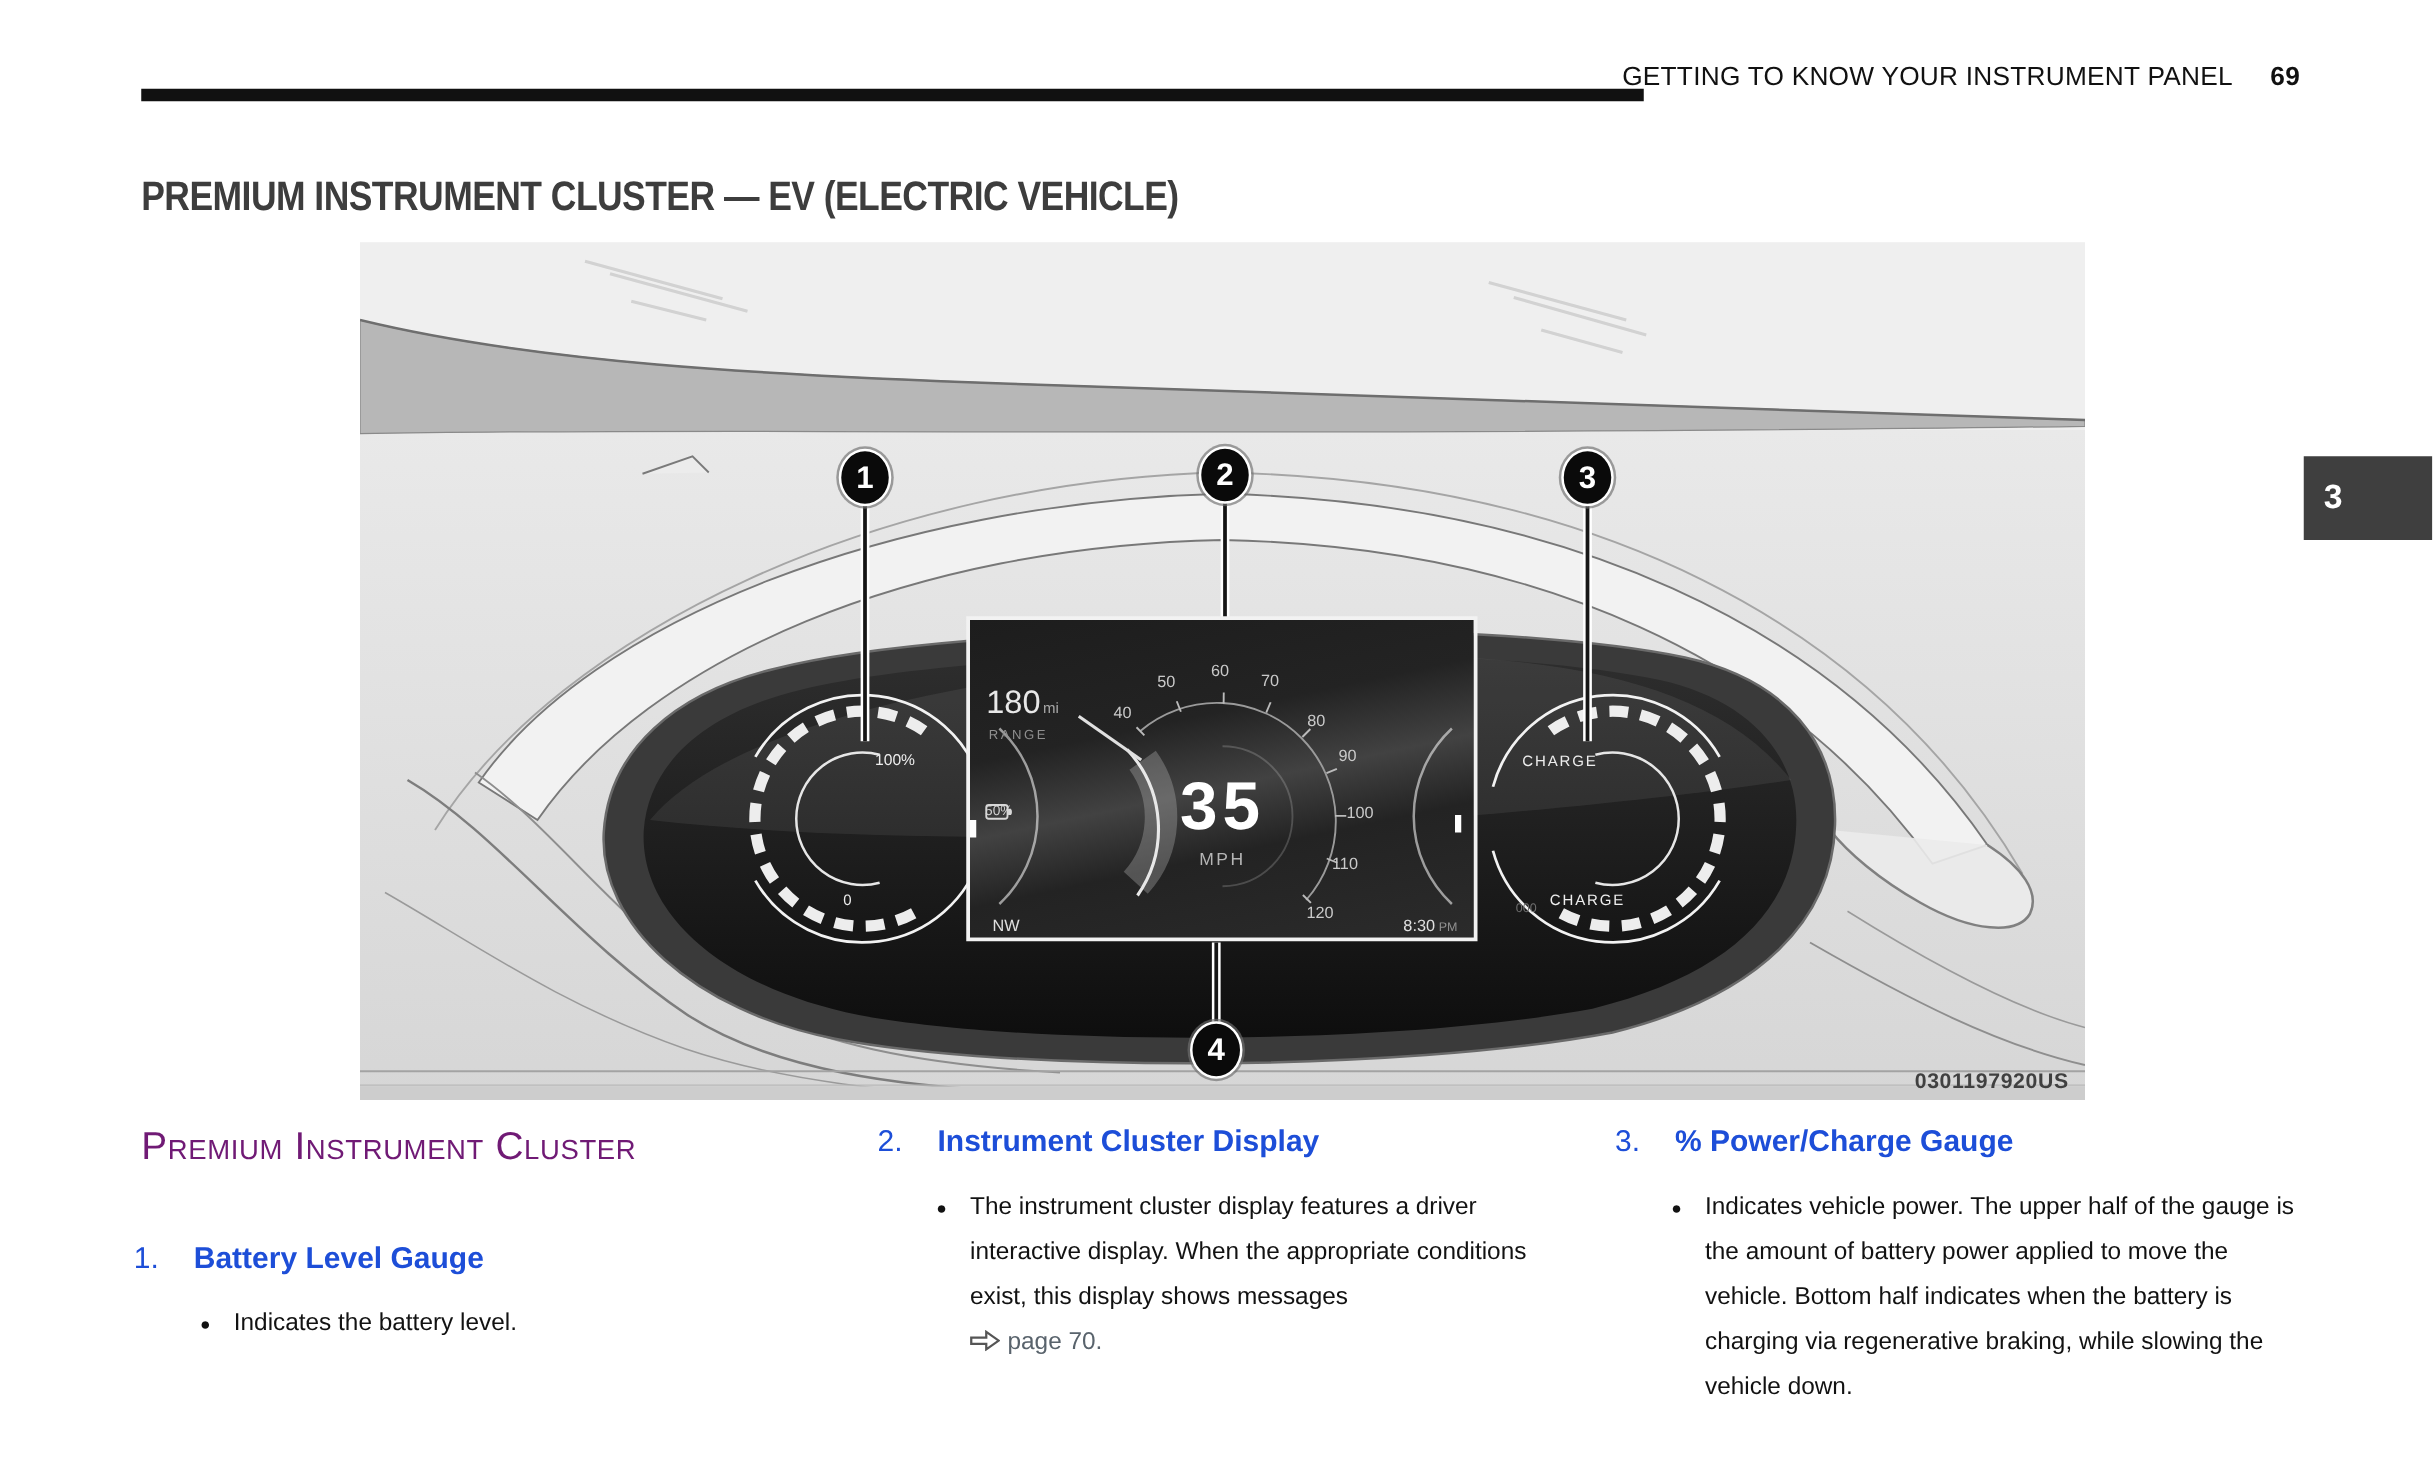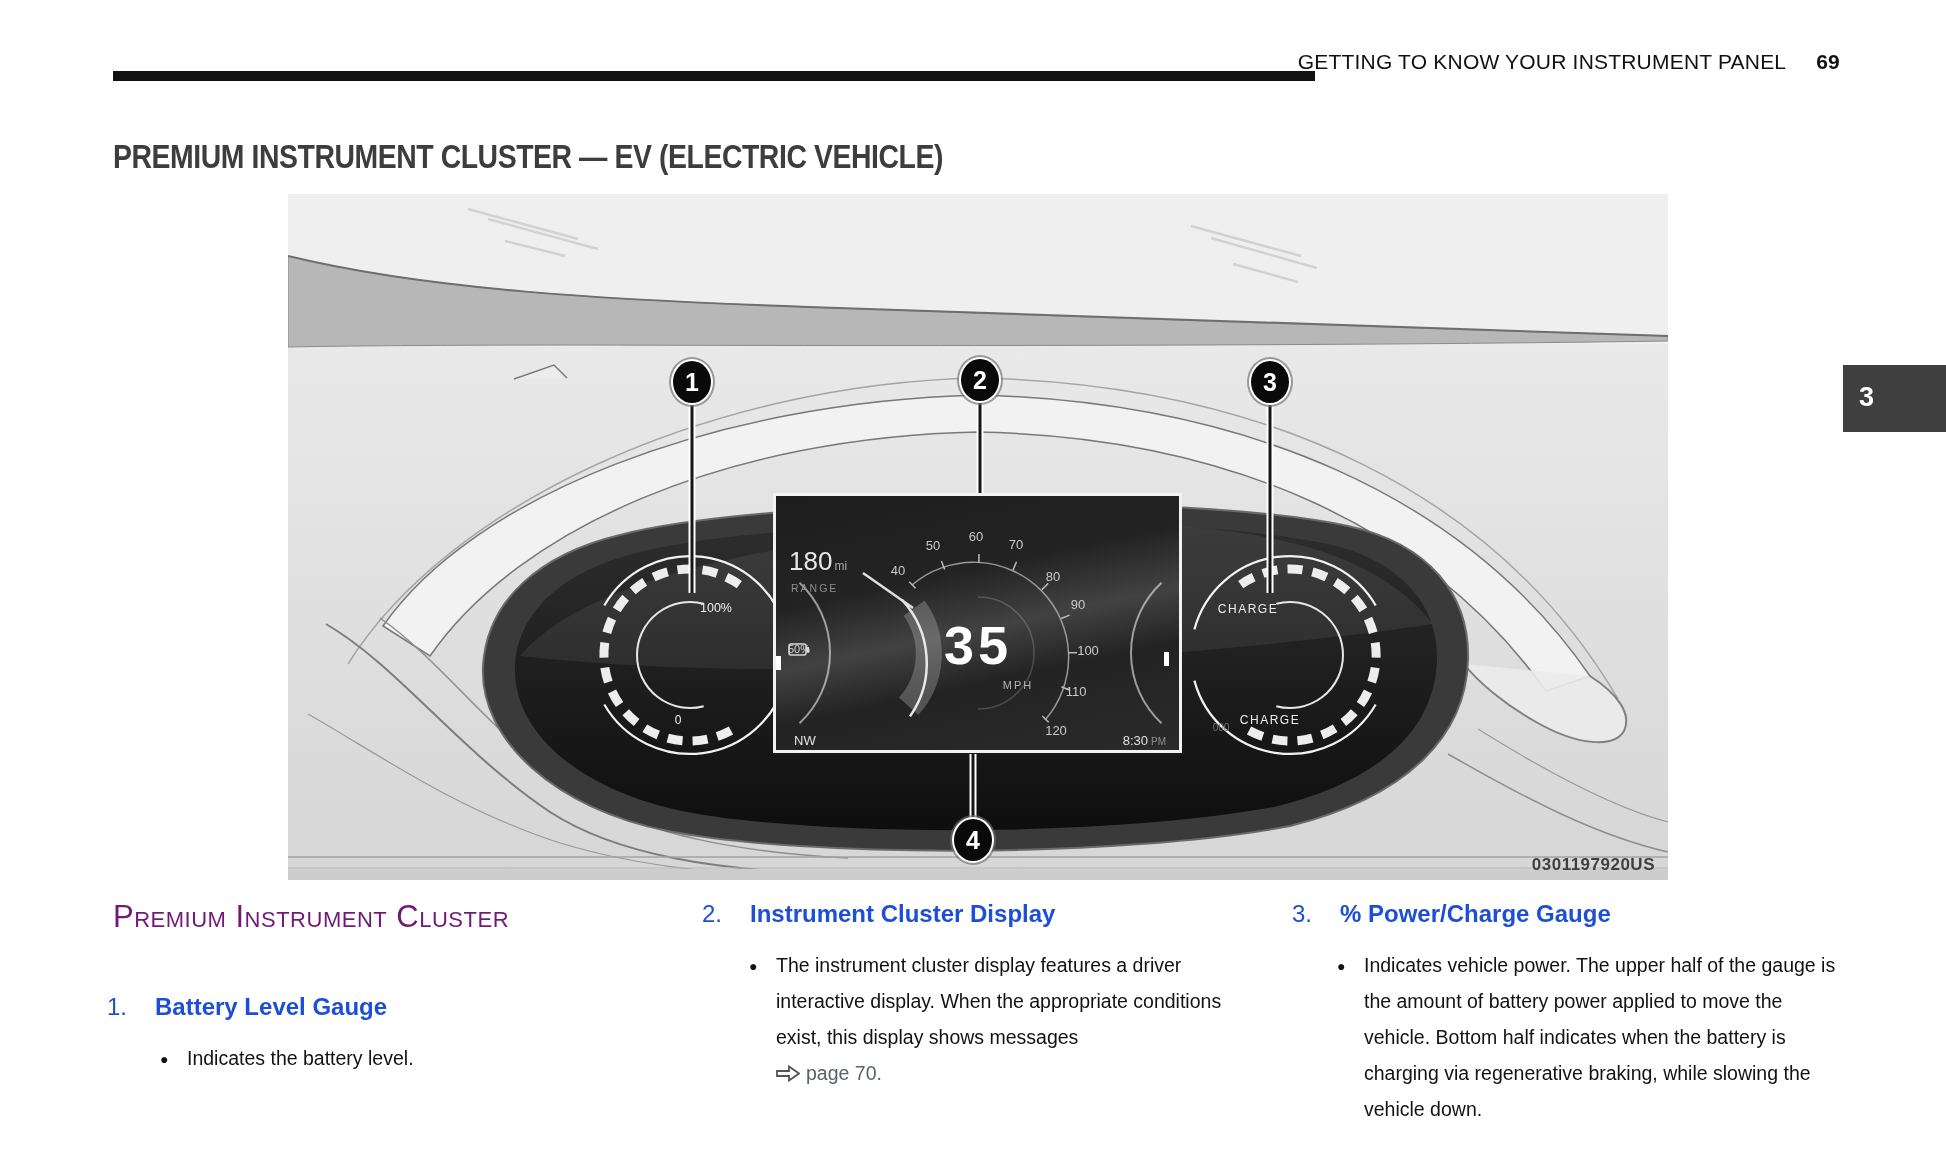--- a/index.html
+++ b/index.html
@@ -42,21 +42,21 @@
            border:3px solid #f2f2f2;box-sizing:border-box;overflow:hidden;
            background:linear-gradient(168deg,#1d1d1d 0%,#232323 34%,#424242 52%,#232323 68%,#2b2b2b 100%);}
   .display svg{position:absolute;left:0;top:0;}
   .d-abs{position:absolute;white-space:nowrap;}
   .rangeval{left:13px;top:50px;font-size:26px;color:#e8e8e8;}
   .rangeval .unit{font-size:12px;color:#a8a8a8;margin-left:2px;}
   .rangelbl{left:15px;top:86px;font-size:10.5px;letter-spacing:2px;color:#8f8f8f;}
   .chargerow{left:12px;top:147px;display:flex;align-items:center;gap:5px;color:#cfcfcf;font-size:11px;}
   .speed{left:202px;top:118px;transform:translateX(-50%);font-size:54px;font-weight:bold;
          color:#fff;letter-spacing:4px;}
-  .speedunit{left:202px;top:183px;transform:translateX(-50%);font-size:11px;letter-spacing:2px;color:#b5b5b5;margin-left:40px;}
+  .speedunit{left:202px;top:183px;transform:translateX(-50%);font-size:14px;letter-spacing:2px;color:#b5b5b5;}
   .compass{left:18px;top:237px;font-size:13px;color:#e0e0e0;}
   .clock{right:13px;top:237px;font-size:13px;color:#e0e0e0;}
   .clock .pm{font-size:10px;color:#8f8f8f;margin-left:3px;}
   .tick{position:absolute;transform:translate(-50%,-50%);font-size:13px;color:#c9c9c9;}
   .tk40{left:122px;top:74px}.tk50{left:157px;top:49px}.tk60{left:200px;top:40px}
   .tk70{left:240px;top:48px}.tk80{left:277px;top:80px}.tk90{left:302px;top:108px}
   .tk100{left:312px;top:154px}.tk110{left:300px;top:195px}.tk120{left:280px;top:234px}
 
   
   .desc-head{position:absolute;left:113px;top:896px;font-variant:small-caps;

